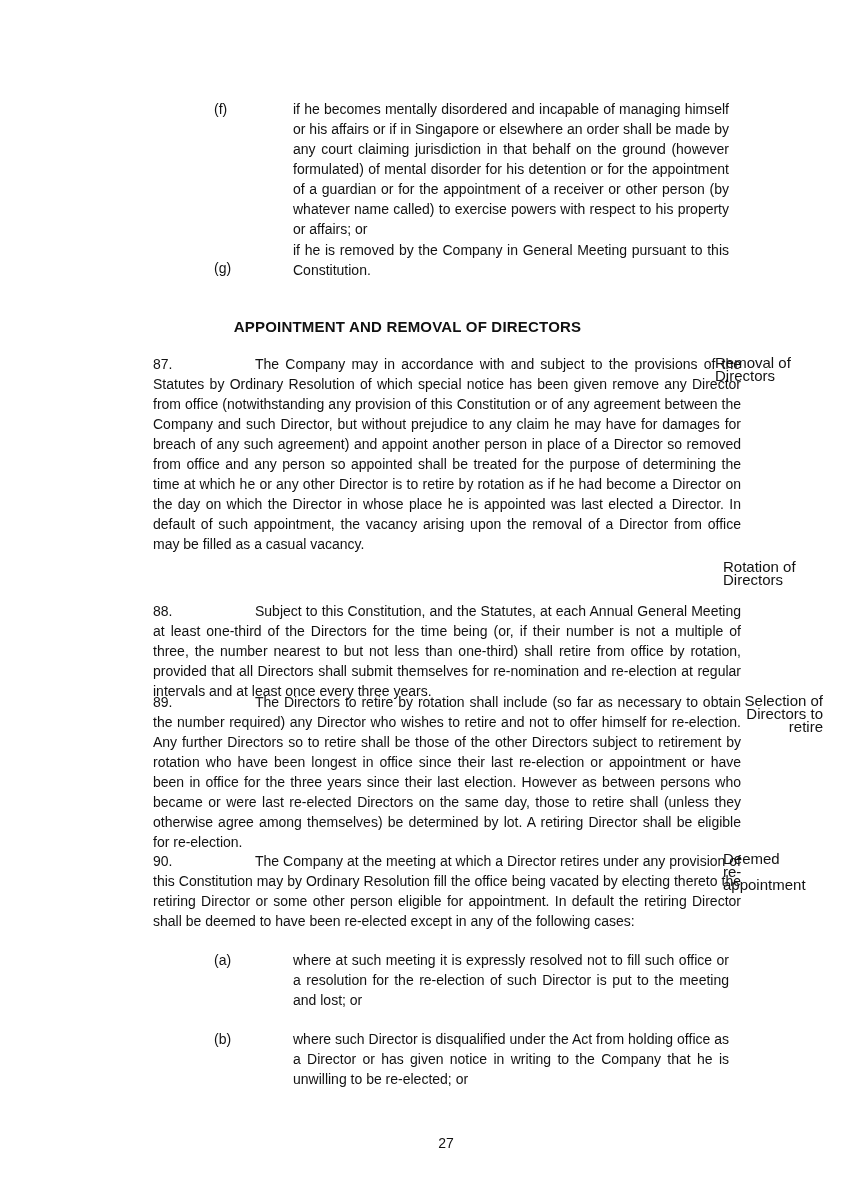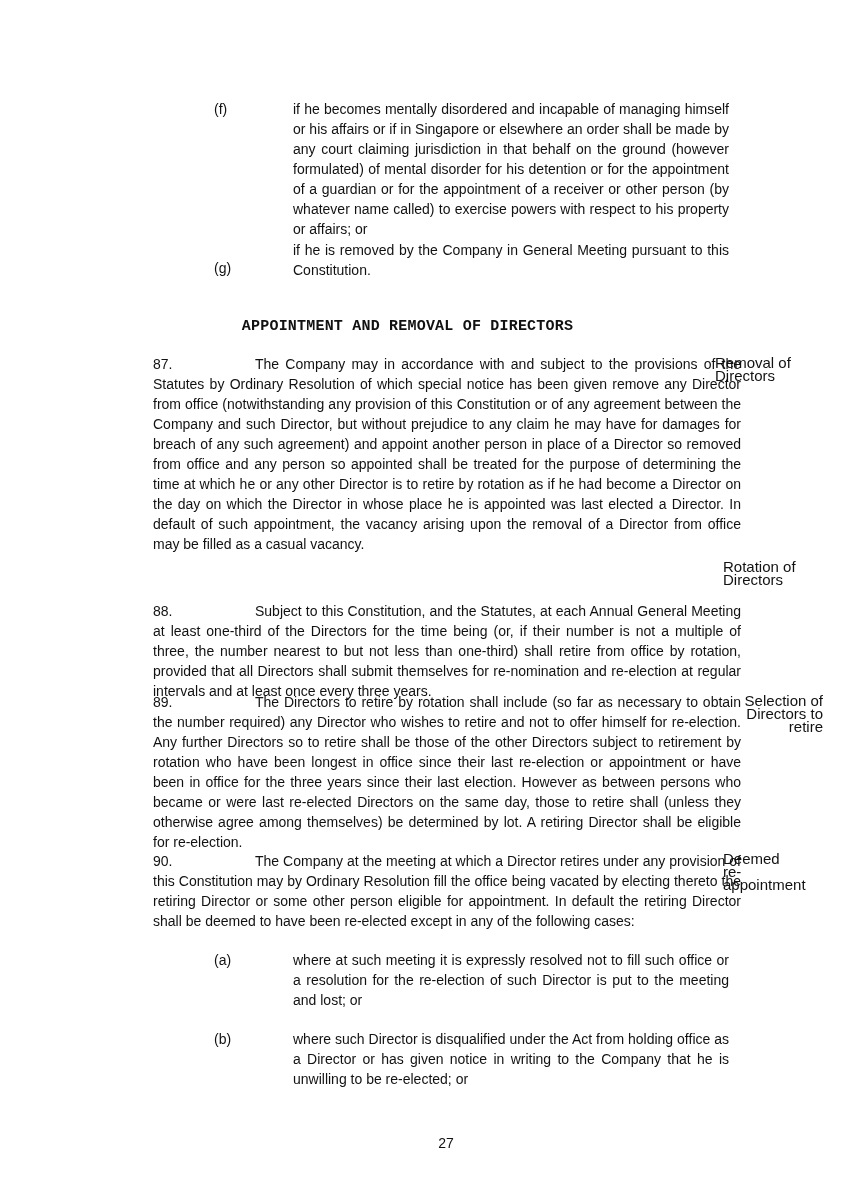--- a/index.html
+++ b/index.html
@@ -3,21 +3,21 @@
 <meta charset="utf-8">
 <style>
   html, body { margin:0; padding:0; background:#ffffff; }
   body { width:849px; height:1200px; position:relative; overflow:hidden;
          font-family:"Liberation Sans", sans-serif; color:#111; }
   .sub-label { position:absolute; font-size:14px; line-height:20px; }
   .sub-text { position:absolute; left:264px; width:436px; font-size:14px; line-height:20px; text-align:justify;margin-left:29px; }
   .para { position:absolute; left:112px; width:588px; font-size:14px; line-height:20px; text-align:justify;margin-left:41px; }
   .para .num { display:inline-block; width:102px; }
   .margin-note { position:absolute; left:723px; font-size:15px; line-height:13px; width:120px; }
-  .heading { position:absolute; left:0; width:815px; top:318px; text-align:center; font-size:15px; font-weight:bold; letter-spacing:0.2px;font-family:Liberation Mono, monospace; }
+  .heading { position:absolute; left:0; width:815px; top:318px; text-align:center; font-size:15px; font-weight:bold; letter-spacing:0.2px; }
   .page-num { position:absolute; left:0; width:892px; top:1135px; text-align:center; font-size:14px; }
 </style>
 </head>
 <body>
 
 <div class="sub-label" style="left:214px; top:99px;">(f)</div>
 <div class="sub-text" style="top:99px;">if he becomes mentally disordered and incapable of managing himself or his affairs or if in Singapore or elsewhere an order shall be made by any court claiming jurisdiction in that behalf on the ground (however formulated) of mental disorder for his detention or for the appointment of a guardian or for the appointment of a receiver or other person (by whatever name called) to exercise powers with respect to his property or affairs; or</div>
 
 <div class="sub-label" style="left:214px; top:258px;">(g)</div>
 <div class="sub-text" style="top:240px;">if he is removed by the Company in General Meeting pursuant to this Constitution.</div>

